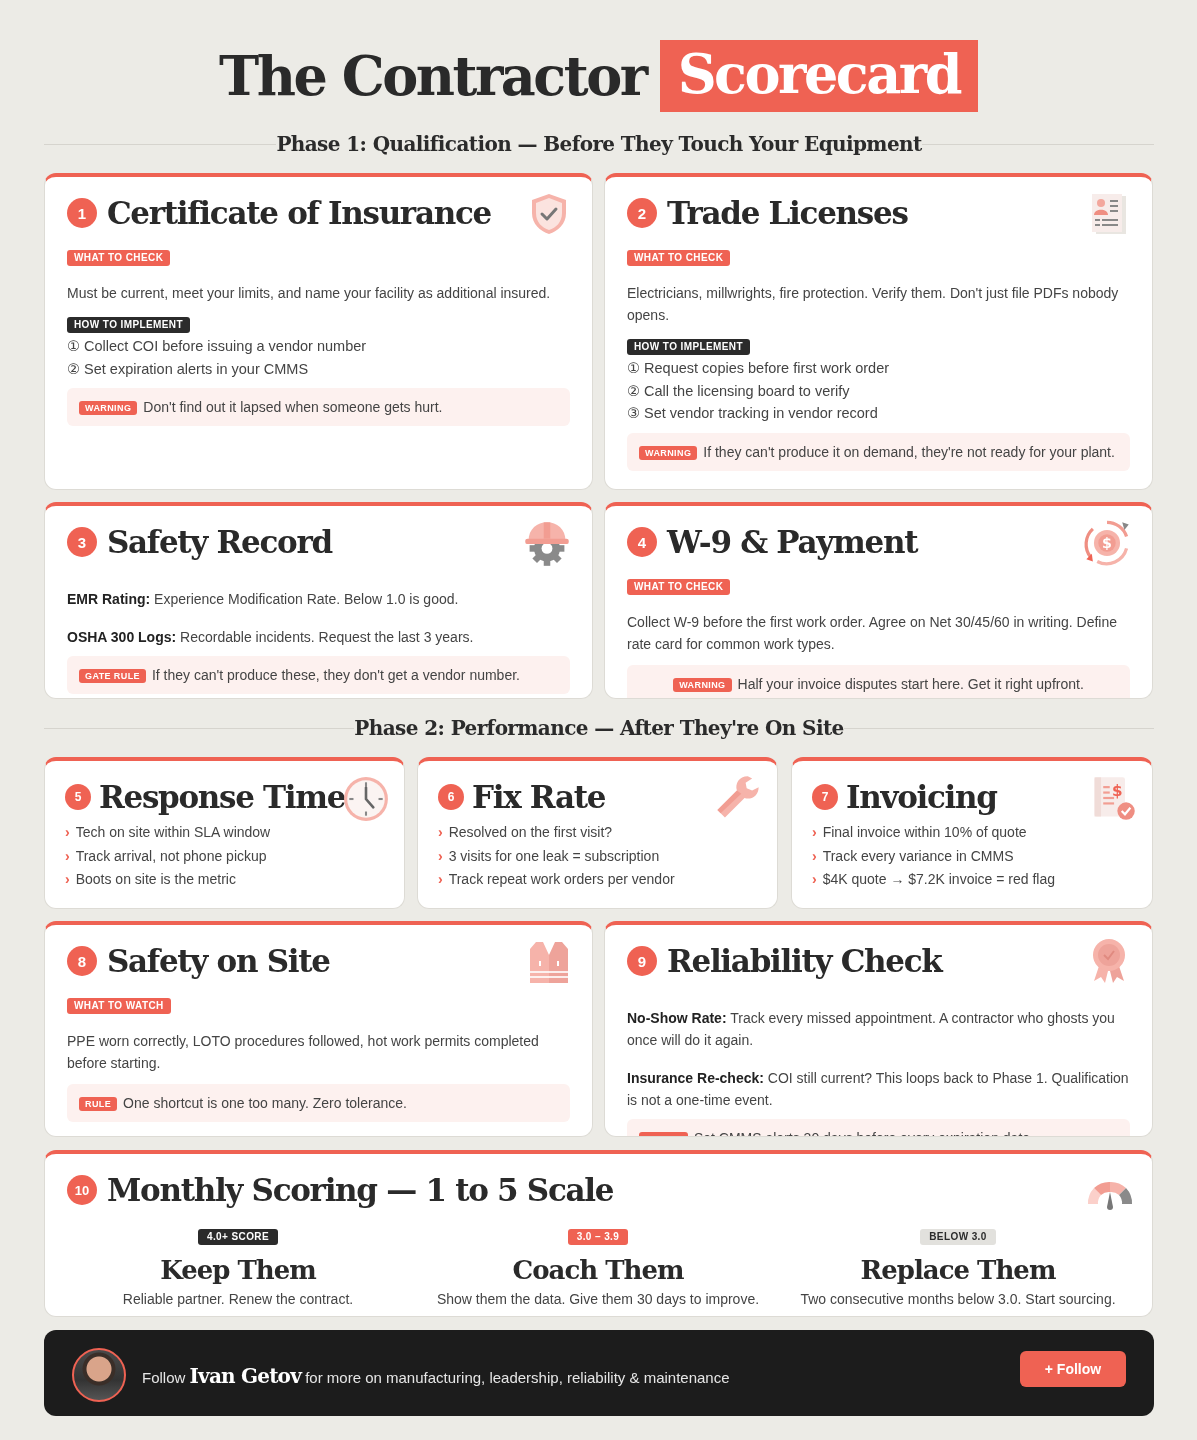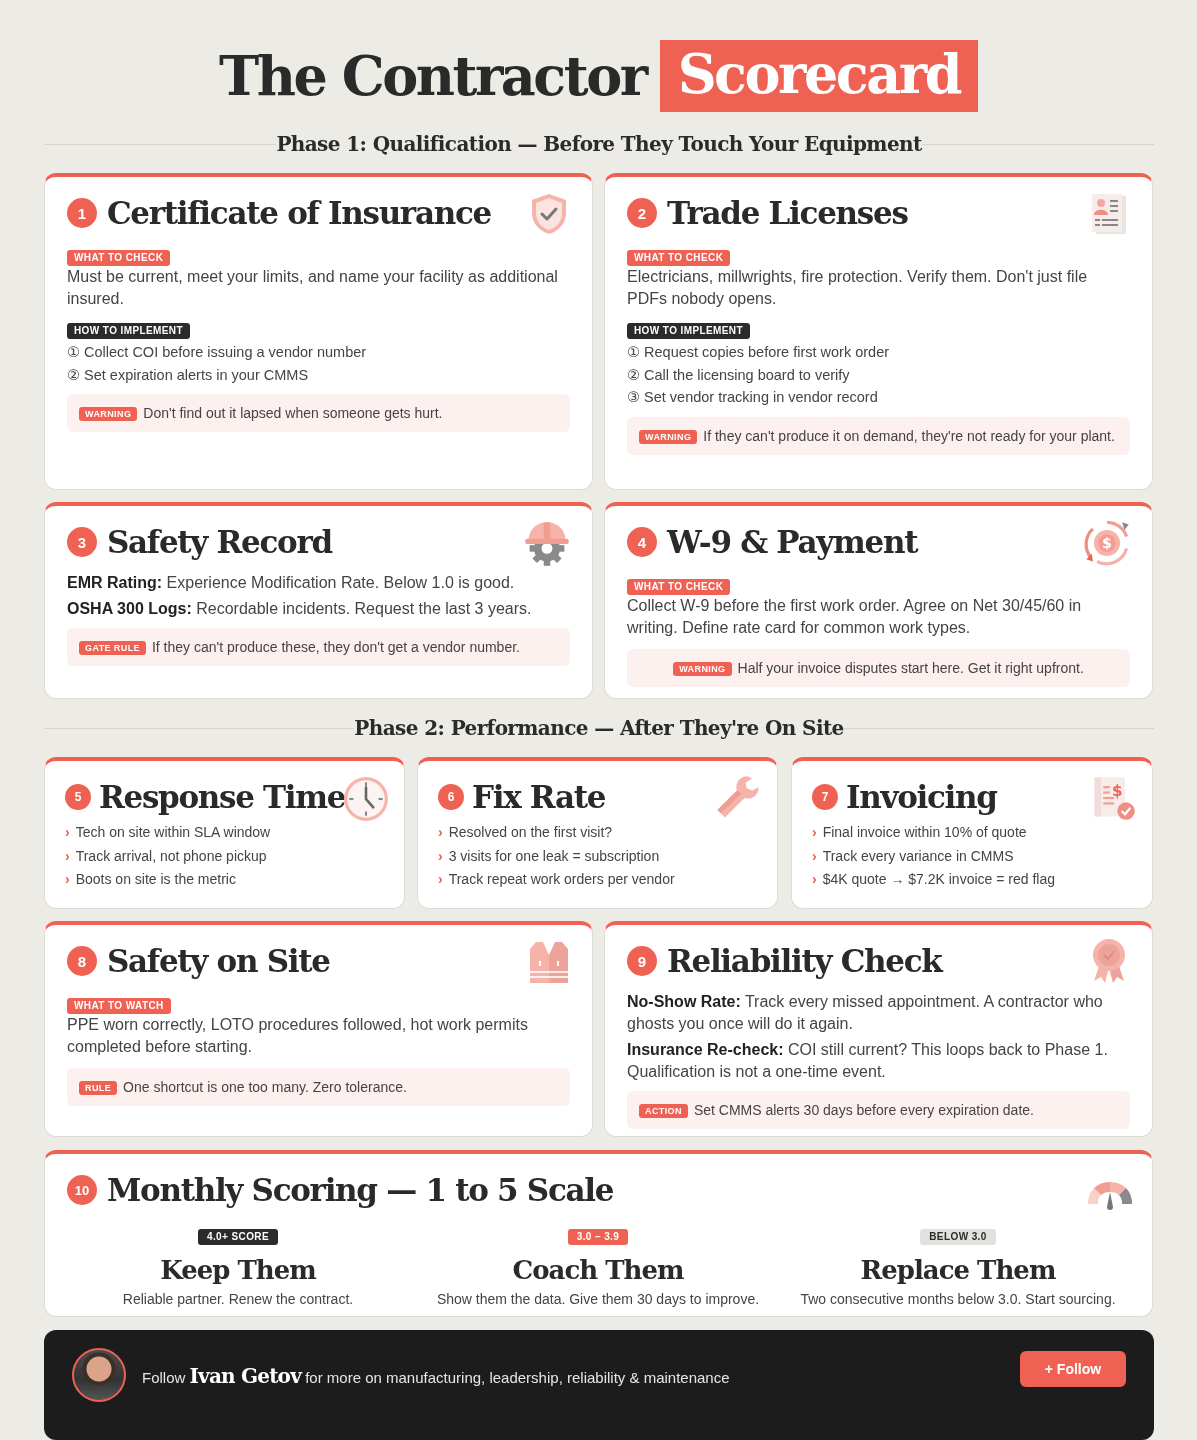--- a/index.html
+++ b/index.html
@@ -20,39 +20,39 @@
   .card { position: absolute; background: #fff; border-radius: 12px; border: 1px solid #dddbd5; border-top: 4px solid #ef6253; overflow: hidden; }
   .card-head { display: flex; align-items: center; gap: 10px; position: absolute; left: 22px; top: 18px; }
   .num { width: 30px; height: 30px; border-radius: 50%; background: #ef6253; color: #fff; font-weight: 700; font-size: 15px; display: flex; align-items: center; justify-content: center; flex-shrink: 0; }
   .card-title { font-family: "DejaVu Serif", serif; font-weight: 700; font-size: 31px; letter-spacing: -1.3px; color: #2a2a2a; white-space: nowrap; }
   .icon { position: absolute; right: 20px; top: 14px; width: 46px; height: 46px; }
   .card-body { position: absolute; left: 22px; right: 22px; }
 
   .tag { display: inline-block; font-size: 10px; font-weight: 700; letter-spacing: 0.4px; padding: 2px 7px; border-radius: 3px; color: #fff; background: #ef6253; line-height: 12px; }
   .tag.dark { background: #2b2b2b; }
   .tag.grey { background: #e2e1dd; color: #2b2b2b; }
-  .para { font-size: 16px; line-height: 22px; color: #444; }
+  .para { font-size: 14px; line-height: 22px; color: #444; margin-top: 16px; }
   .para b { color: #222; }
   .steps { margin-top: 2px; }
   .steps div { font-size: 14.5px; line-height: 22.5px; color: #444; }
 
   .callout { background: #fdf1ef; border-radius: 6px; padding: 9px 12px; font-size: 14px; line-height: 20px; color: #444; }
   .callout .tag { font-size: 9px; padding: 1px 6px; margin-right: 6px; vertical-align: 1px; }
 
   .bullets div { font-size: 14px; line-height: 23.5px; color: #444; }
   .bullets .chev { color: #ef6253; font-weight: 700; margin-right: 6px; }
 
   
   .score-col { position: absolute; width: 360px; text-align: center; }
   .score-col .tag { font-size: 10px; padding: 2px 9px; }
   .score-col .st { font-family: "DejaVu Serif", serif; font-weight: 700; font-size: 26px; letter-spacing: -1px; color: #2a2a2a; margin-top: 10px; }
   .score-col .sd { font-size: 14px; color: #444; margin-top: 6px; }
 
   
-  .footer { position: absolute; left: 44px; top: 1330px; width: 1110px; height: 110px; background: #1c1c1c; border-radius: 12px; }
+  .footer { position: absolute; left: 44px; top: 1330px; width: 1110px; height: 86px; background: #1c1c1c; border-radius: 12px; }
   .avatar { position: absolute; left: 28px; top: 18px; width: 54px; height: 54px; border-radius: 50%; border: 2px solid #ef6253; background: radial-gradient(circle at 50% 38%, #d9a48a 0 12px, #3a2e28 13px 16px, transparent 17px), linear-gradient(180deg, #4a4a4a 0%, #333 60%, #555 100%); overflow: hidden; }
   .follow-text { position: absolute; left: 98px; top: 34px; font-size: 15px; color: #e6e6e6; white-space: nowrap; }
   .follow-text .name { font-family: "DejaVu Serif", serif; font-weight: 700; font-size: 20px; color: #fff; letter-spacing: -0.8px; }
   .follow-btn { position: absolute; right: 28px; top: 21px; width: 106px; height: 36px; background: #ef6253; color: #fff; border-radius: 6px; font-weight: 700; font-size: 14px; display: flex; align-items: center; justify-content: center; border: none; }
 </style>
 </head>
 <body>
 
 <div class="title-row">
   <span class="title-main">The Contractor</span>

